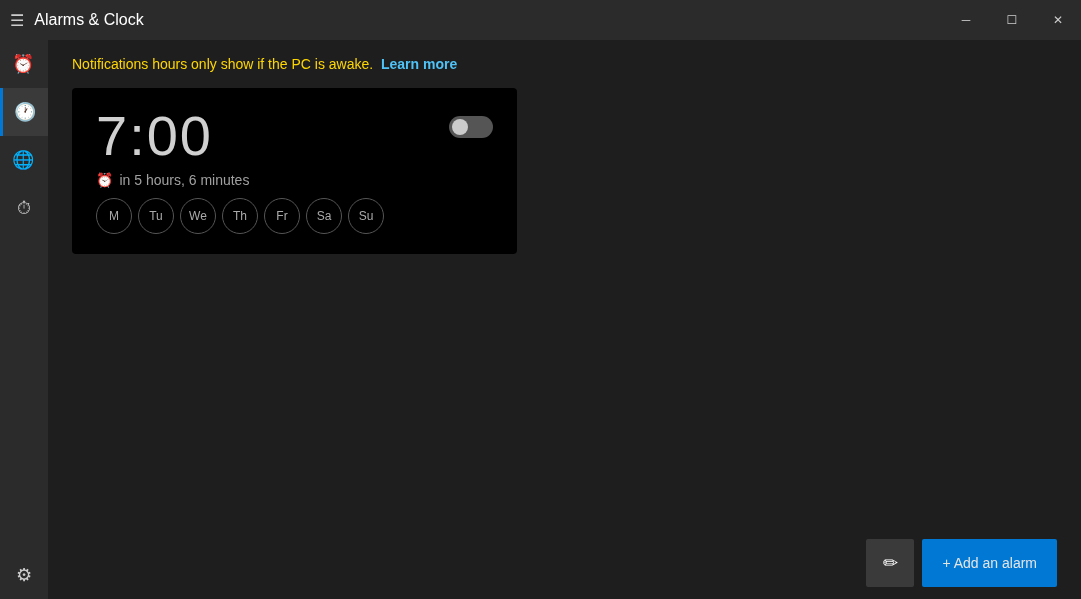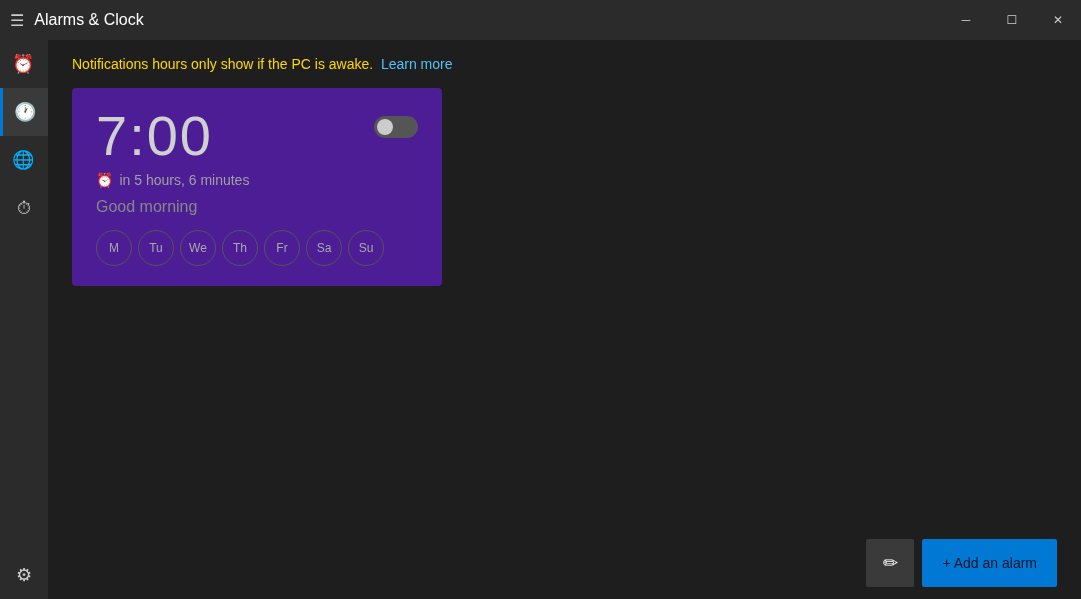--- a/index.html
+++ b/index.html
@@ -112,26 +112,27 @@
     
     .notification-bar {
       font-size: 14px;
       color: #ffd700;
       margin-bottom: 16px;
     }
 
     .notification-bar a {
       color: #4fc3f7;
       text-decoration: none;
+      font-weight: bold;
     }
 
     
     .alarm-card {
-      width: 370px;
-      background: #4c1d95;
+      width: 445px;
+      background: #000000;
       border-radius: 4px;
       padding: 20px 24px 20px 24px;
       position: relative;
     }
 
     .alarm-card-header {
       display: flex;
       align-items: flex-start;
       justify-content: space-between;
       margin-bottom: 8px;
@@ -239,21 +240,21 @@
 
     .add-alarm-btn {
       height: 48px;
       background: #0078d4;
       border: none;
       border-radius: 2px;
       display: flex;
       align-items: center;
       justify-content: center;
       cursor: pointer;
-      color: #0f172a;
+      color: #e5e5e5;
       font-size: 14px;
       font-weight: 500;
       padding: 0 20px;
       gap: 8px;
     }
 
     
     .sidebar-bottom {
       margin-top: auto;
     }
@@ -304,21 +305,20 @@
       <div class="alarm-card-header">
         <span class="alarm-time">7:00</span>
         <div class="toggle-switch">
           <div class="toggle-knob"></div>
         </div>
       </div>
       <div class="alarm-info">
         <span class="alarm-clock-icon">⏰</span>
         <span>in 5 hours, 6 minutes</span>
       </div>
-      <div class="alarm-name">Good morning</div>
       <div class="day-buttons">
         <button class="day-btn">M</button>
         <button class="day-btn">Tu</button>
         <button class="day-btn">We</button>
         <button class="day-btn">Th</button>
         <button class="day-btn">Fr</button>
         <button class="day-btn">Sa</button>
         <button class="day-btn">Su</button>
       </div>
     </div>

